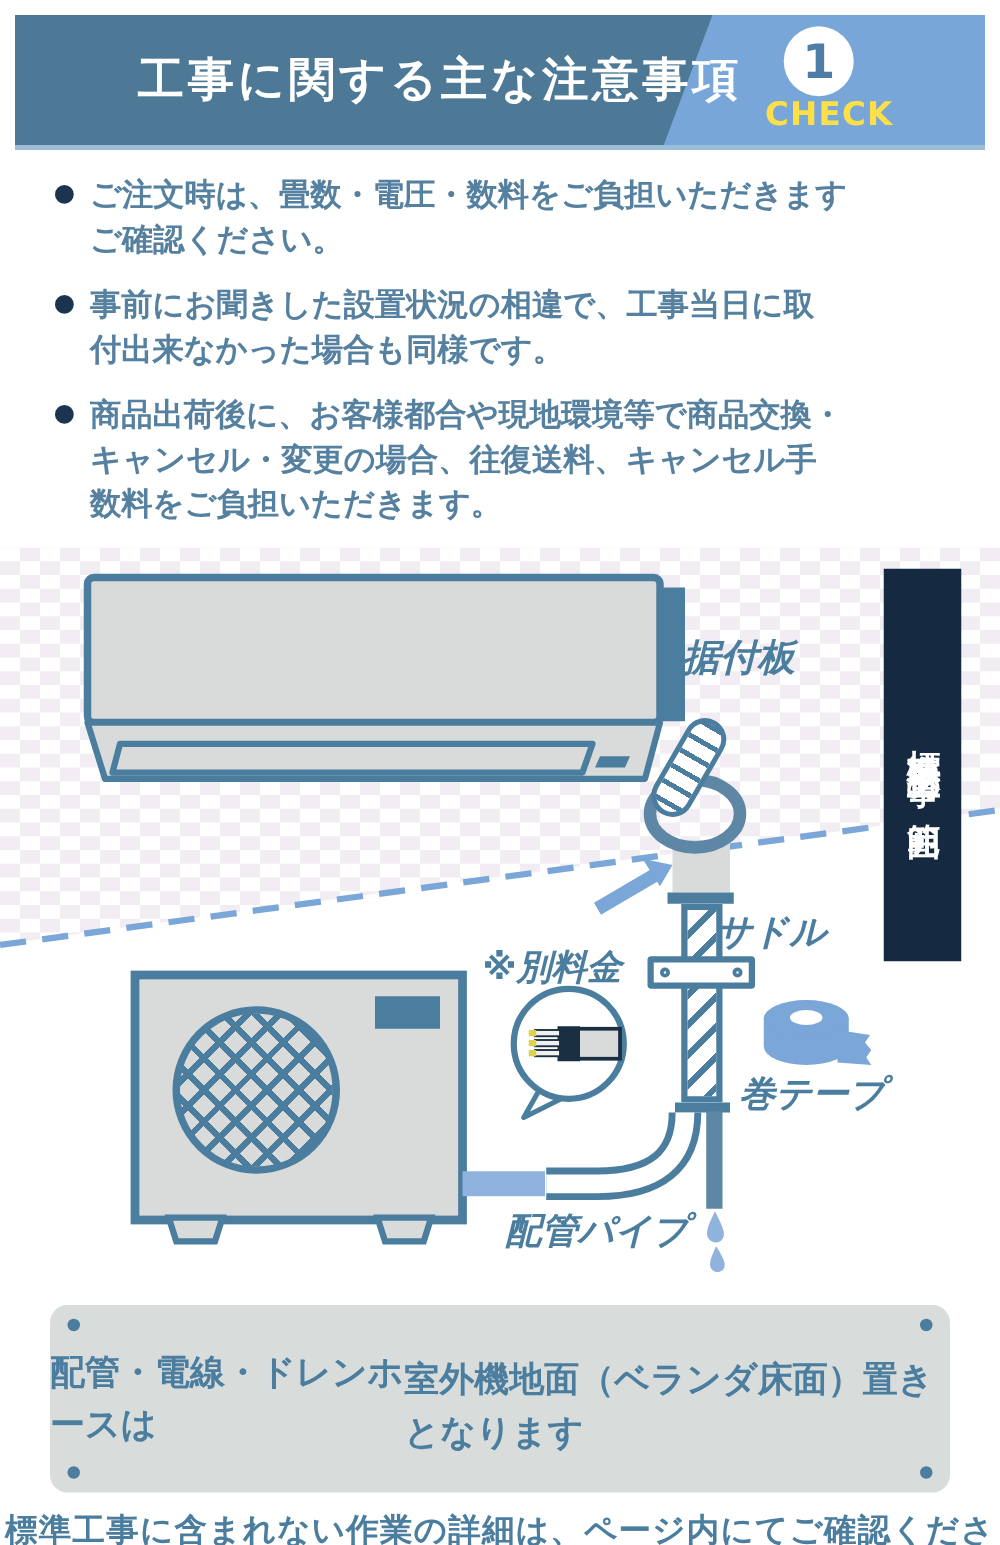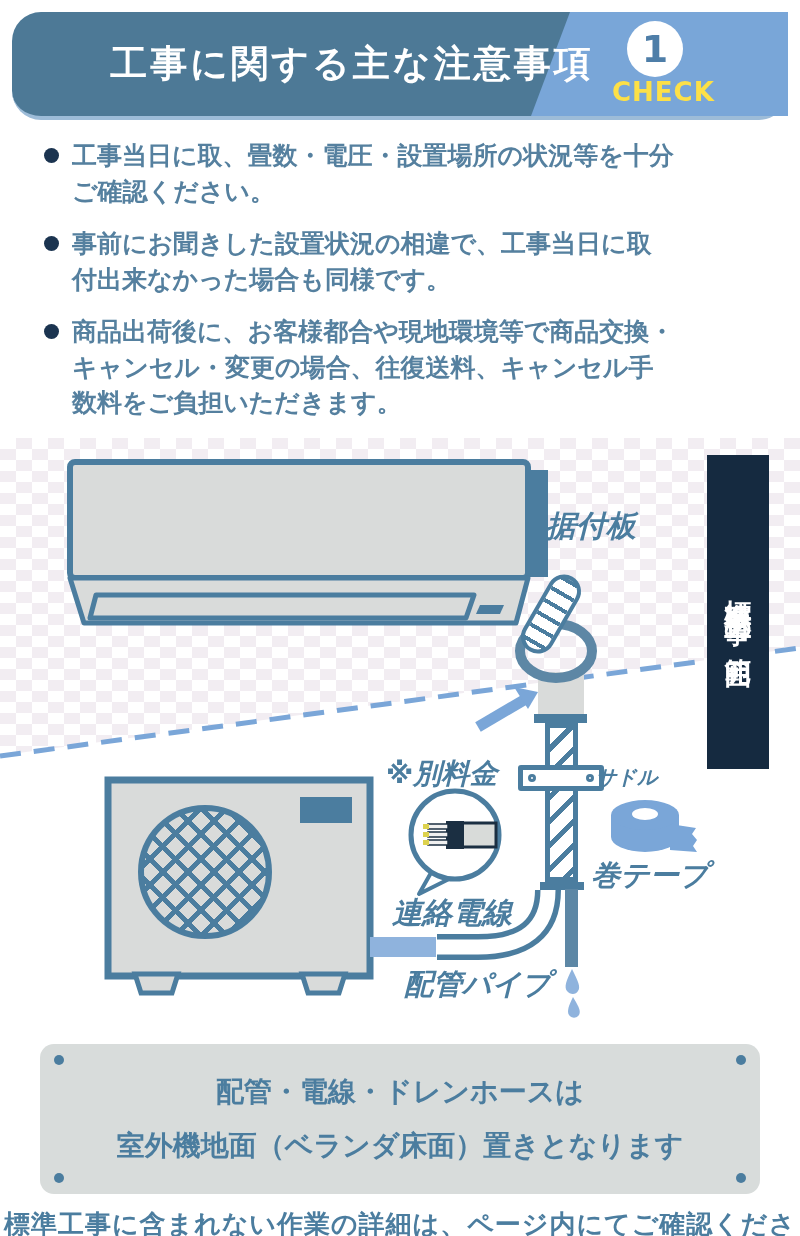--- a/index.html
+++ b/index.html
@@ -2,21 +2,21 @@
 <html lang="ja" style="--bannerDark: #4d7996; --bannerLight: #79a6d8; --bannerEdge: #9dbcd8; --badgeNum: #4e7ea8; --textBlue: #55809f; --bullet: #1b3450; --steel: #4b7d9f; --navy: #152a40; --lightBlue: #7aa6d8; --paleBlue: #8fb3dd; --gray: #d9dbda; --box: #d8dcdb; --pattern: #f2edf2; --drain: #5d87a5; --wireNavy: #1b2f42; --wireYellow: #ddd24e;"><head>
 <meta charset="utf-8">
 <style>
   html,body{margin:0;padding:0;}
   body{
     width:800px;height:1236px;overflow:hidden;background:#fff;
     font-family:"DejaVu Sans","Liberation Sans",sans-serif;
     position:relative;
   }
   
-  .banner{position:relative;margin:12px 12px 0;height:104px;background:var(--bannerDark);border-bottom:4px solid var(--bannerEdge);border-radius:29px;}
+  .banner{position:relative;margin:12px 12px 0;height:104px;background:var(--bannerDark);border-bottom:4px solid var(--bannerEdge);}
   .banner-light{position:absolute;inset:0;background:var(--bannerLight);
     clip-path:polygon(558px 0,100% 0,100% 100%,519px 100%);}
   .banner-title{position:absolute;left:70px;width:540px;top:0;height:100%;
     display:flex;align-items:center;justify-content:center;
     color:#fff;font-size:37px;font-weight:bold;letter-spacing:3px;white-space:nowrap;}
   .badge{position:absolute;left:600px;top:9px;width:86px;text-align:center;}
   .badge-circle{width:56px;height:56px;margin:0 auto;border-radius:50%;background:#fff;
     color:var(--badgeNum);font-size:38px;font-weight:bold;line-height:56px;}
   .badge-check{color:#fde047;font-size:26px;font-weight:bold;letter-spacing:1px;margin-top:0px;}
   
@@ -49,21 +49,21 @@
   .saddle i{position:absolute;top:4px;width:8px;height:8px;box-sizing:border-box;
     border:3px solid var(--steel);border-radius:50%;background:#fff;}
   .saddle i.l{left:5px;}  .saddle i.r{right:5px;}
   .band{position:absolute;left:707px;top:17px;width:62px;height:314px;background:var(--navy);
     color:#fff;writing-mode:vertical-rl;text-orientation:upright;
     font-size:27px;font-weight:bold;letter-spacing:4px;
     display:flex;align-items:center;justify-content:center;}
   .lbl{position:absolute;color:var(--steel);font-weight:bold;white-space:nowrap;font-style:italic;}
   
   .summary{position:relative;margin:4px 40px 0;height:150px;background:var(--box);border-radius:14px;
-    display:flex;flex-direction:column;align-items:center;justify-content:center;
+    display:flex;flex-direction:row;align-items:center;justify-content:center;
     color:var(--steel);font-weight:bold;font-size:28px;line-height:1.5;}
   .summary .l3{margin-top:12px;}
   .cdot{position:absolute;width:10px;height:10px;border-radius:50%;background:var(--steel);}
   .cdot.tl{left:14px;top:11px;} .cdot.tr{right:14px;top:11px;}
   .cdot.bl{left:14px;bottom:11px;} .cdot.br{right:14px;bottom:11px;}
   
   .caption{text-align:center;color:var(--steel);font-weight:bold;font-size:26px;margin-top:13px;letter-spacing:1px;}
 </style>
 </head>
 <body>
@@ -73,21 +73,21 @@
   <div class="banner-title">工事に関する主な注意事項</div>
   <div class="badge">
     <div class="badge-circle">1</div>
     <div class="badge-check">CHECK</div>
   </div>
 </div>
 
 <div class="notes">
   <div class="note">
     <span class="note-dot"></span>
-    <span class="note-text">工事当日に取、畳数・電圧・設置場所の状況等を十分
+    <span class="note-text">ご注文時は、畳数・電圧・数料をご負担いただきます
 ご確認ください。</span>
   </div>
   <div class="note">
     <span class="note-dot"></span>
     <span class="note-text">事前にお聞きした設置状況の相違で、工事当日に取
 付出来なかった場合も同様です。</span>
   </div>
   <div class="note">
     <span class="note-dot"></span>
     <span class="note-text">商品出荷後に、お客様都合や現地環境等で商品交換・
@@ -154,22 +154,21 @@
   <div class="pipe"></div>
   <div class="saddle">
       <i class="l"></i>
       <i class="r"></i>
     </div>
 
   <div class="band">標準取付工事の範囲</div>
 
   <div class="lbl" style="left:546px;top:68px;font-size:30px;">据付板</div>
   <div class="lbl" style="left:386px;top:317px;font-size:28px;">※別料金</div>
-  <div class="lbl" style="left:596px;top:288px;font-size:20px;margin-top:38px;">サドル</div>
-  <div class="lbl" style="left:392px;top:455px;font-size:30px;">連絡電線</div>
+  <div class="lbl" style="left:572px;top:288px;font-size:29px;">サドル</div>
   <div class="lbl" style="left:591px;top:418px;font-size:29px;">巻テープ</div>
   <div class="lbl" style="left:404px;top:527px;font-size:29px;">配管パイプ</div>
 </div>
 
 <div class="summary">
   <span class="cdot tl"></span>
   <span class="cdot tr"></span>
   <span class="cdot bl"></span>
   <span class="cdot br"></span>
   <div>配管・電線・ドレンホースは</div>

